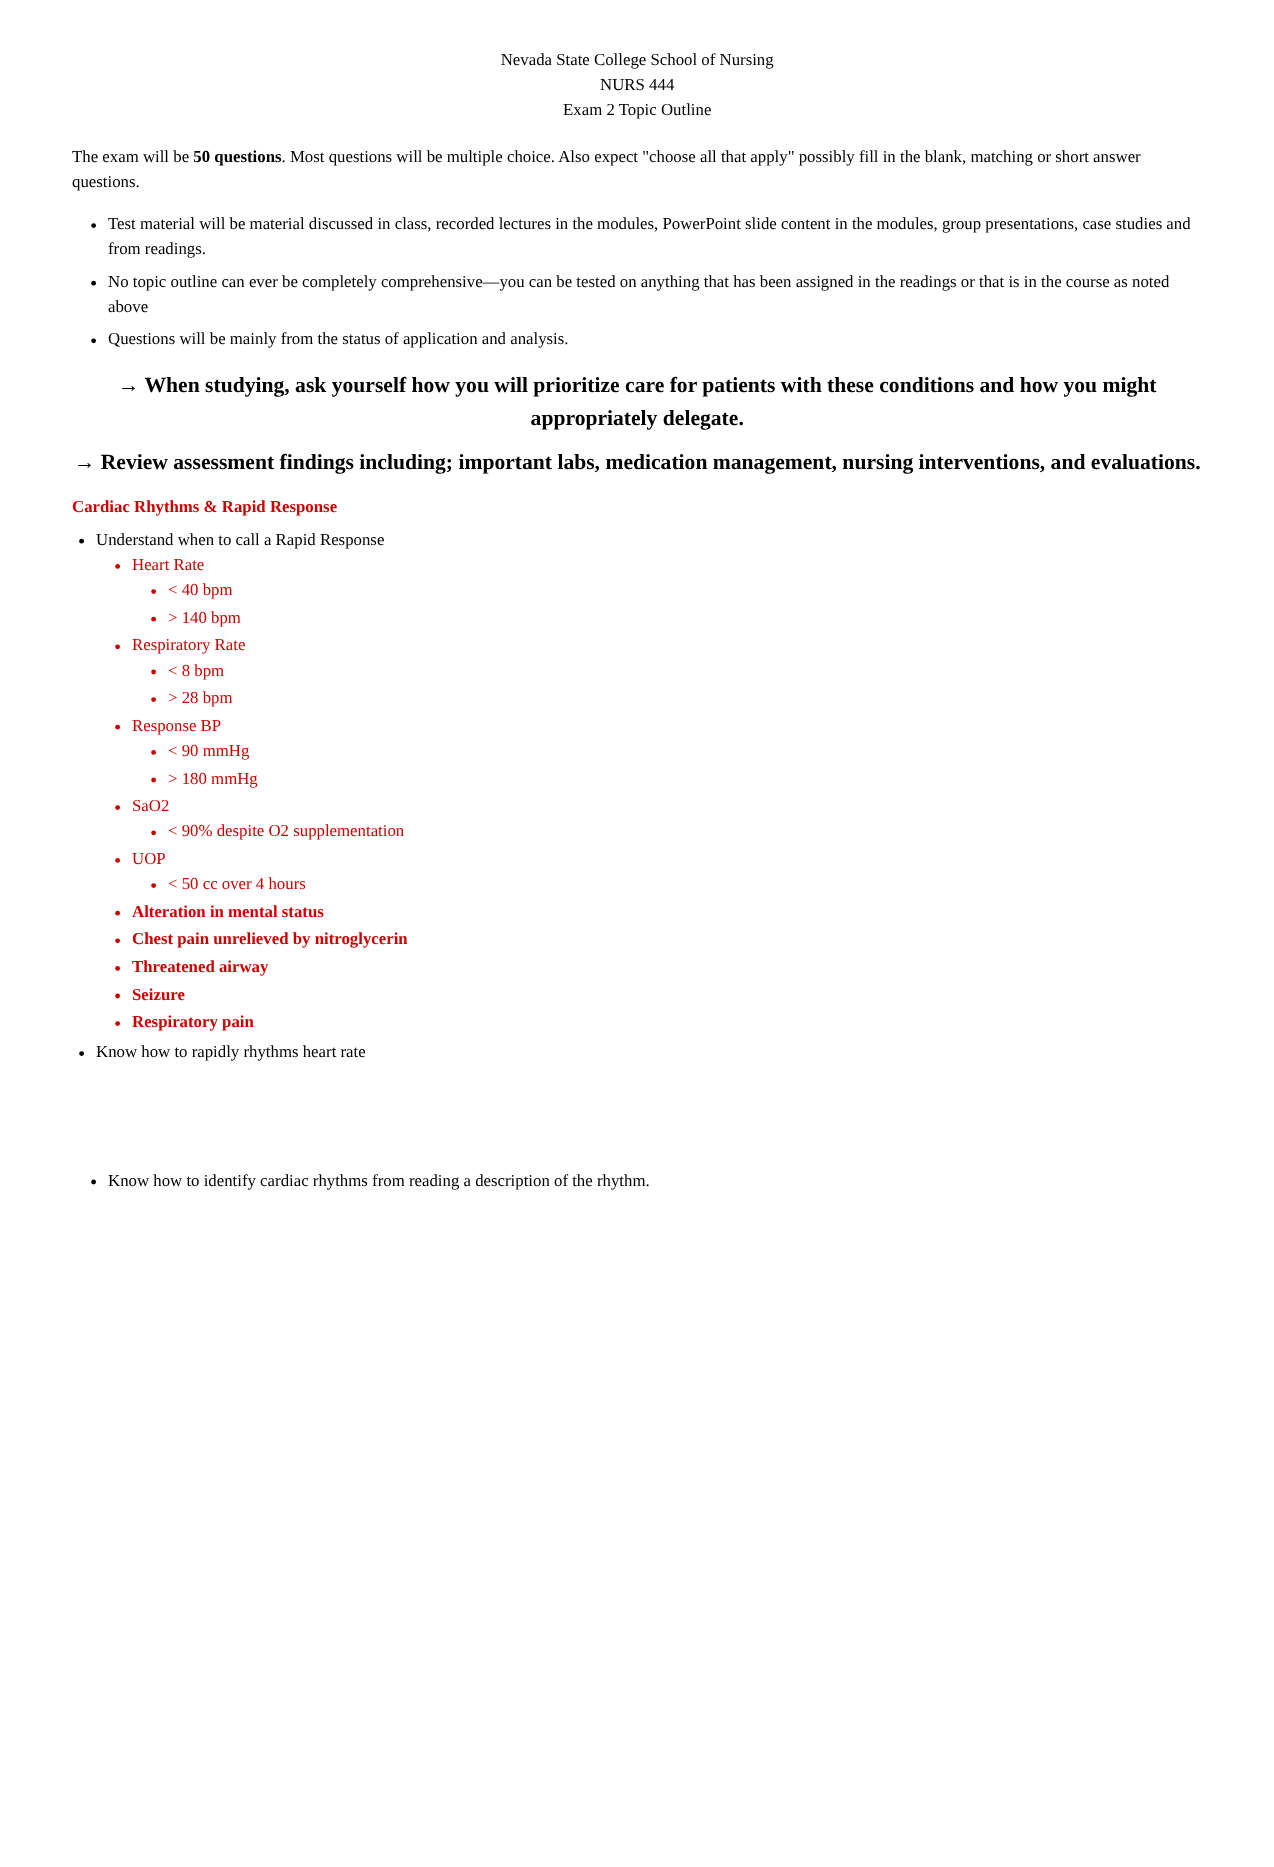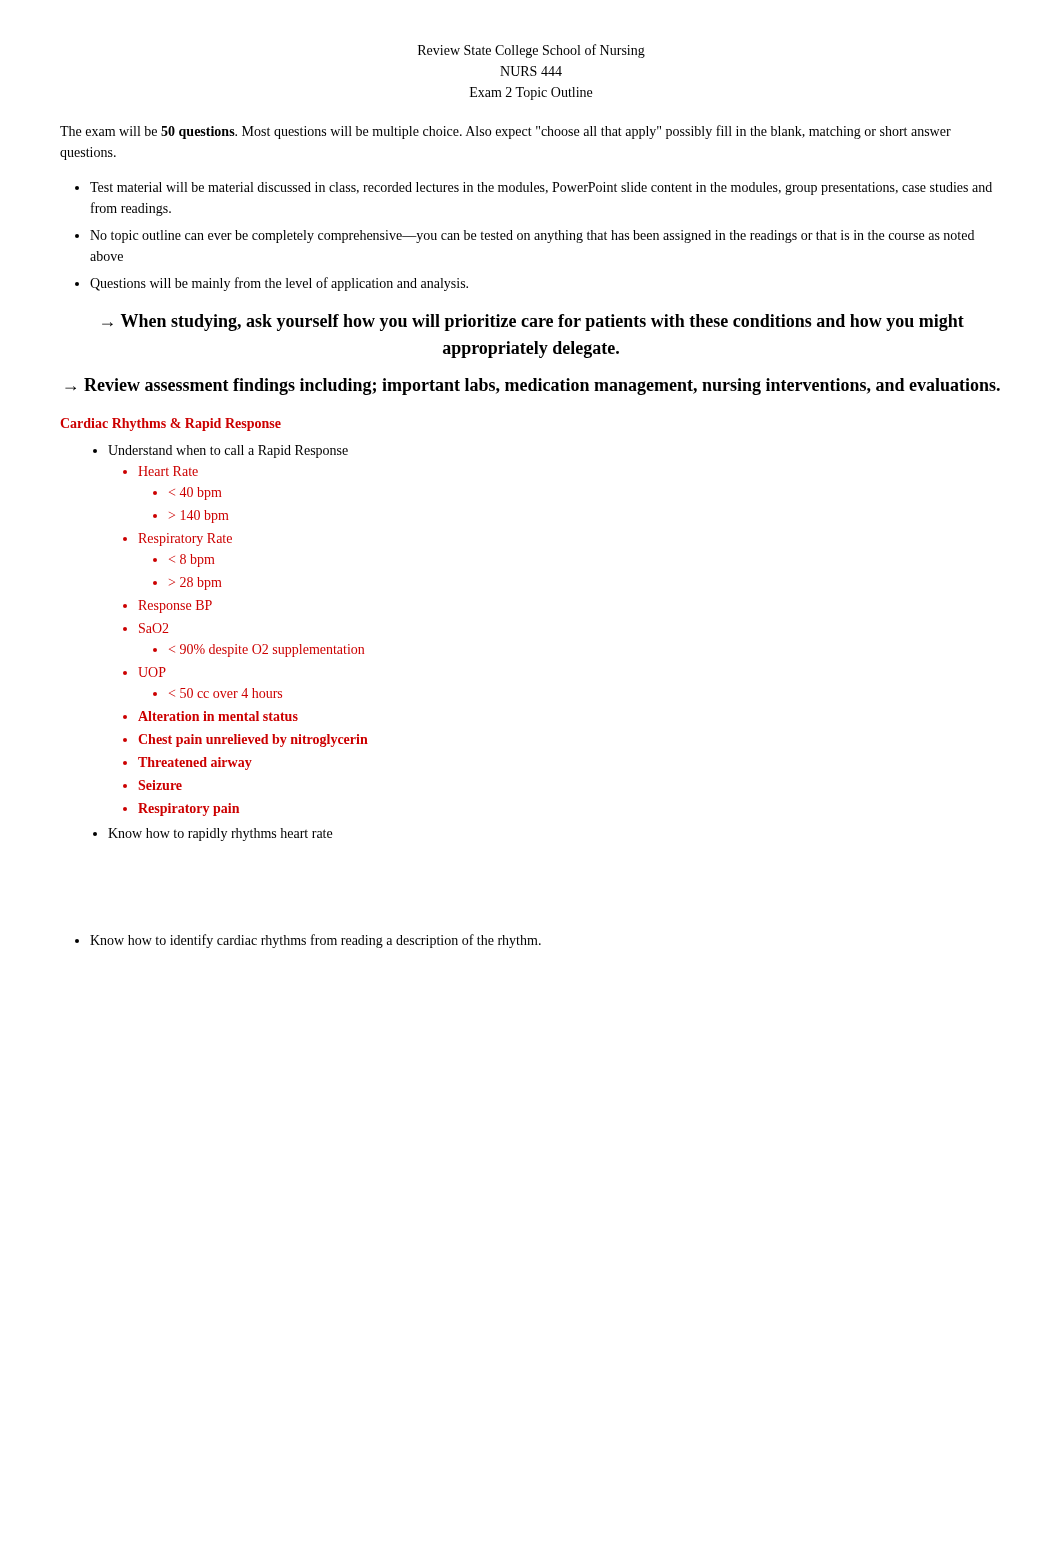--- a/index.html
+++ b/index.html
@@ -46,21 +46,21 @@
       font-weight: bold;
     }
     .section-title {
       color: #cc0000;
       font-weight: bold;
       font-size: 14px;
       margin-bottom: 6px;
       margin-top: 14px;
     }
     ul.main-list {
-      margin-left: 48px;
+      margin-left: 20px;
       margin-bottom: 6px;
     }
     ul.main-list > li {
       list-style-type: disc;
       margin-bottom: 4px;
       font-size: 14px;
     }
     ul.sub-list {
       margin-left: 30px;
     }
@@ -92,33 +92,33 @@
       color: #000;
       font-weight: normal;
     }
   </style>
 </head>
 <body>
 
 <div>
 
   <div class="page-header">
-    <p>Review State College School of Nursing</p>
+    <p>Nevada State College School of Nursing</p>
     <p>NURS 444</p>
     <p>Exam 2 Topic Outline</p>
   </div>
 
   <p class="intro-paragraph">
     <span>The exam will be </span><strong>50 questions</strong><span>.  Most questions will be multiple choice.  Also expect "choose all that apply" possibly fill in the blank, matching or short answer questions.</span>
   </p>
 
   <ul class="top-level">
     <li>Test material will be material discussed in class, recorded lectures in the modules, PowerPoint slide content in the modules, group presentations, case studies and from readings.</li>
     <li>No topic outline can ever be completely comprehensive—you can be tested on anything that has been assigned in the readings or that is in the course as noted above</li>
-    <li>Questions will be mainly from the level of application and analysis.</li>
+    <li>Questions will be mainly from the status of application and analysis.</li>
   </ul>
 
   <div class="arrow-section">
     <b>→ When studying, ask yourself how you will prioritize care for patients with these conditions and how you might appropriately delegate.</b>
   </div>
 
   <div class="arrow-section">
     <b>→ Review assessment findings including; important labs, medication management, nursing interventions, and evaluations.</b>
   </div>
 
@@ -140,20 +140,24 @@
         <li>
           <span class="red-bold">Respiratory Rate</span>
           <ul class="sub-sub-list">
             <li>&lt; 8 bpm</li>
             <li>&gt; 28 bpm</li>
           </ul>
         </li>
 
         <li>
           <span class="red-bold">Response BP</span>
+          <ul class="sub-sub-list">
+            <li>&lt; 90 mmHg</li>
+            <li>&gt; 180 mmHg</li>
+          </ul>
         </li>
 
         <li>
           <span class="red-bold">SaO2</span>
           <ul class="sub-sub-list">
             <li>&lt; 90% despite O2 supplementation</li>
           </ul>
         </li>
 
         <li>

